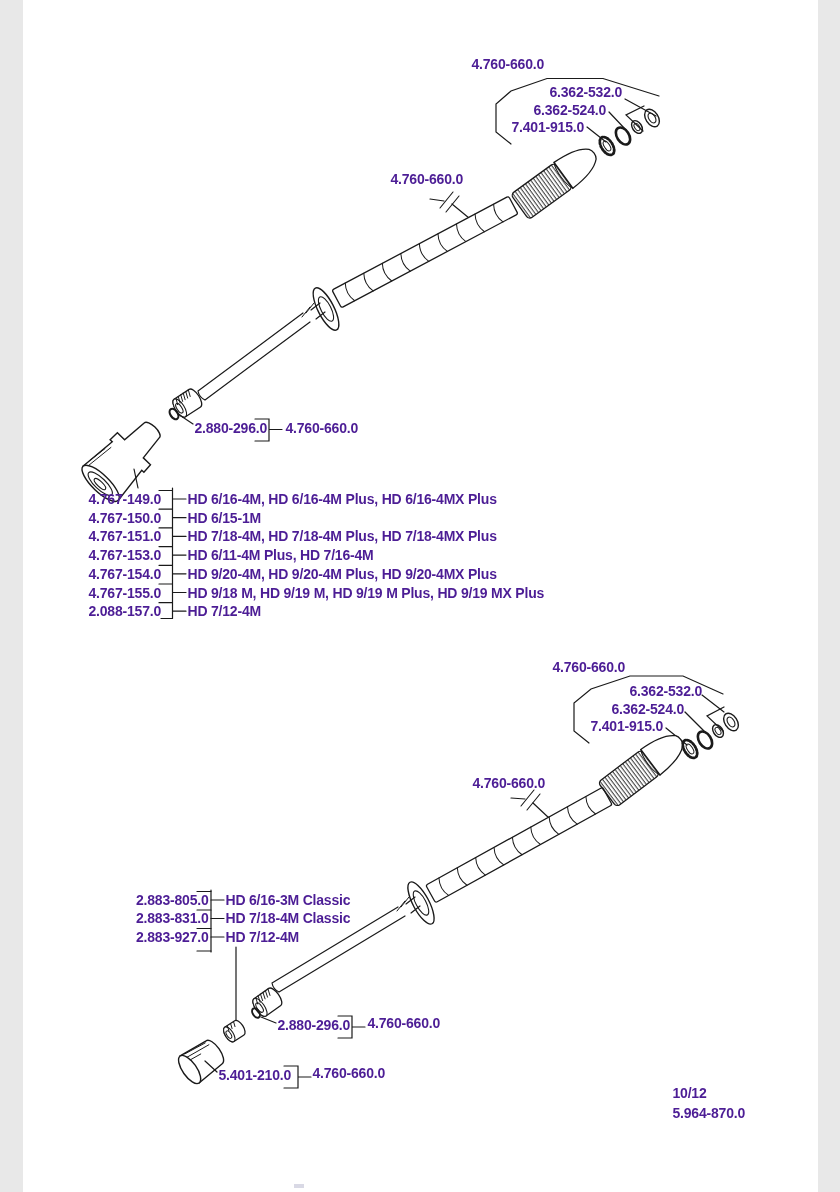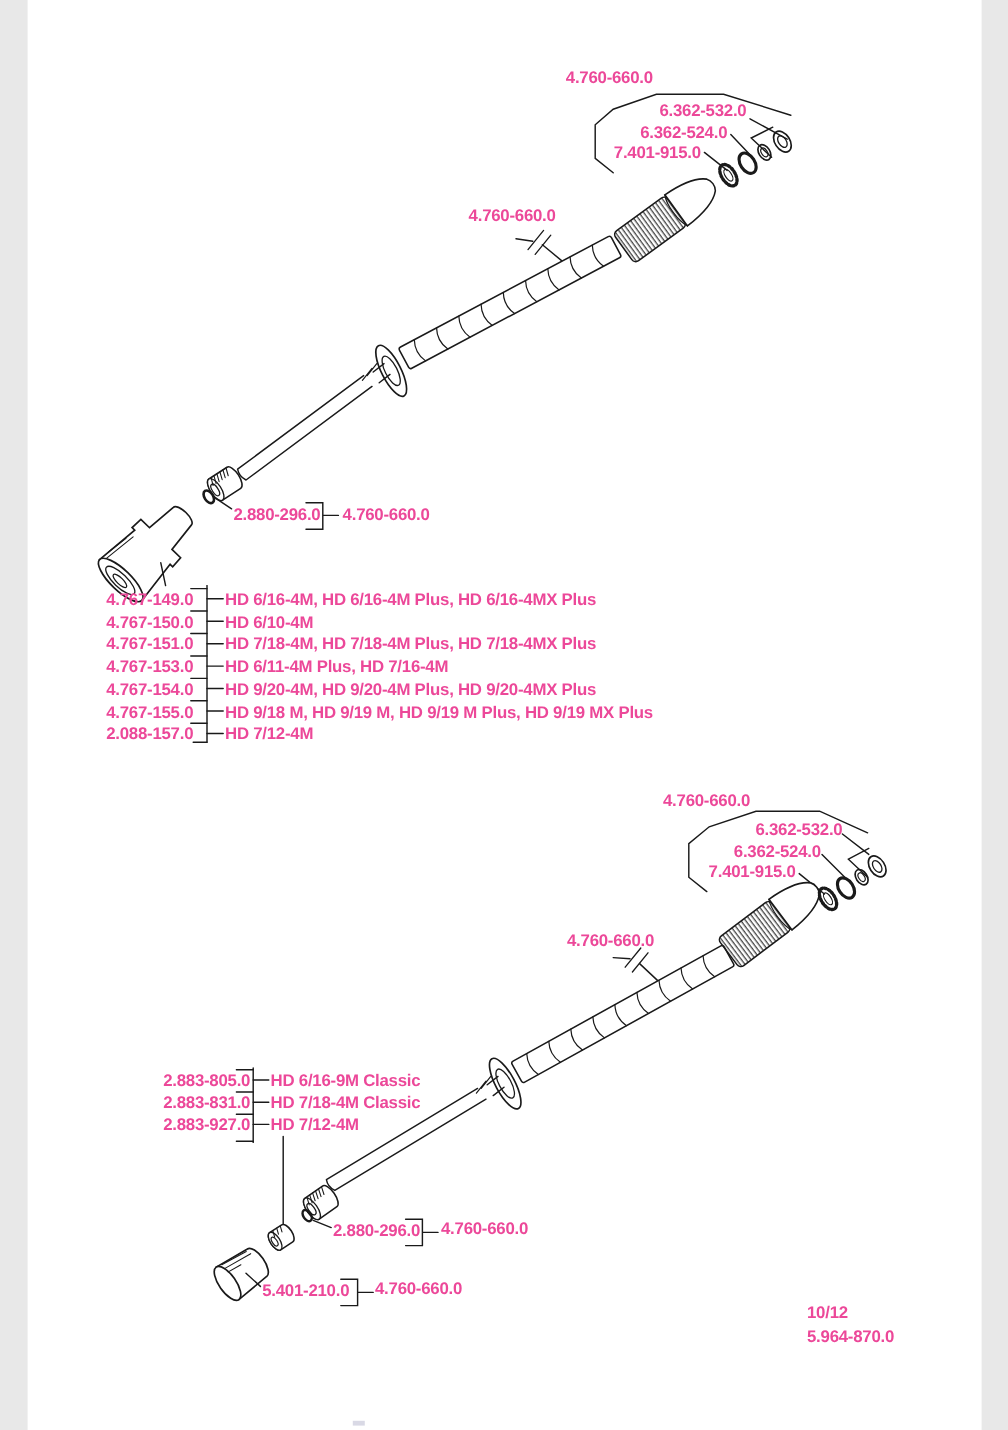--- a/index.html
+++ b/index.html
@@ -1,17 +1,17 @@
 <!DOCTYPE html>
 <html><head>
 <meta charset="utf-8">
 <style>
   html,body{margin:0;padding:0;background:#e8e8e8;}
   .page{position:relative;width:795px;height:1192px;background:#ffffff;overflow:hidden;
-        font-family:"Liberation Sans",sans-serif;font-weight:bold;color:#ec4899;margin:0 auto;}
+        font-family:"Liberation Sans",sans-serif;font-weight:bold;color:#4c1d95;margin:0 auto;}
   .art{position:absolute;left:0;top:0;}
   .lbl{position:absolute;font-size:14px;line-height:14px;white-space:nowrap;letter-spacing:-0.2px;}
   .num{text-align:left;width:82px;}
   .numb{text-align:right;width:78px;}
   .footer{font-size:14px;}
   .artifact{position:absolute;left:271px;top:1184px;width:10px;height:4px;background:#b9b9cf;opacity:.55;}
 </style>
 </head>
 <body>
 
@@ -203,42 +203,42 @@
   <div class="lbl" style="left:511px;top:103px">6.362-524.0</div>
   <div class="lbl" style="left:489px;top:120px">7.401-915.0</div>
   <div class="lbl" style="left:368px;top:172px">4.760-660.0</div>
   <div class="lbl" style="left:172px;top:421px">2.880-296.0</div>
   <div class="lbl" style="left:263px;top:421px">4.760-660.0</div>
 
   <div>
     <div class="lbl num" style="left:66px;top:492px">4.767-149.0</div>
     <div class="lbl" style="left:165px;top:492px">HD 6/16-4M, HD 6/16-4M Plus, HD 6/16-4MX Plus</div>
     <div class="lbl num" style="left:66px;top:511px">4.767-150.0</div>
-    <div class="lbl" style="left:165px;top:511px">HD 6/10-4M</div>
+    <div class="lbl" style="left:165px;top:511px">HD 6/15-1M</div>
     <div class="lbl num" style="left:66px;top:529px">4.767-151.0</div>
     <div class="lbl" style="left:165px;top:529px">HD 7/18-4M, HD 7/18-4M Plus, HD 7/18-4MX Plus</div>
     <div class="lbl num" style="left:66px;top:548px">4.767-153.0</div>
     <div class="lbl" style="left:165px;top:548px">HD 6/11-4M Plus, HD 7/16-4M</div>
     <div class="lbl num" style="left:66px;top:567px">4.767-154.0</div>
     <div class="lbl" style="left:165px;top:567px">HD 9/20-4M, HD 9/20-4M Plus, HD 9/20-4MX Plus</div>
     <div class="lbl num" style="left:66px;top:586px">4.767-155.0</div>
     <div class="lbl" style="left:165px;top:586px">HD 9/18 M, HD 9/19 M, HD 9/19 M Plus, HD 9/19 MX Plus</div>
     <div class="lbl num" style="left:66px;top:604px">2.088-157.0</div>
     <div class="lbl" style="left:165px;top:604px">HD 7/12-4M</div>
   </div>
 
   <div class="lbl" style="left:530px;top:660px">4.760-660.0</div>
   <div class="lbl" style="left:607px;top:684px">6.362-532.0</div>
   <div class="lbl" style="left:589px;top:702px">6.362-524.0</div>
   <div class="lbl" style="left:568px;top:719px">7.401-915.0</div>
   <div class="lbl" style="left:450px;top:776px">4.760-660.0</div>
 
   <div>
     <div class="lbl numb" style="left:108px;top:893px">2.883-805.0</div>
-    <div class="lbl" style="left:203px;top:893px">HD 6/16-9M Classic</div>
+    <div class="lbl" style="left:203px;top:893px">HD 6/16-3M Classic</div>
     <div class="lbl numb" style="left:108px;top:911px">2.883-831.0</div>
     <div class="lbl" style="left:203px;top:911px">HD 7/18-4M Classic</div>
     <div class="lbl numb" style="left:108px;top:930px">2.883-927.0</div>
     <div class="lbl" style="left:203px;top:930px">HD 7/12-4M</div>
   </div>
 
   <div class="lbl" style="left:255px;top:1018px">2.880-296.0</div>
   <div class="lbl" style="left:345px;top:1016px">4.760-660.0</div>
   <div class="lbl" style="left:196px;top:1068px">5.401-210.0</div>
   <div class="lbl" style="left:290px;top:1066px">4.760-660.0</div>

